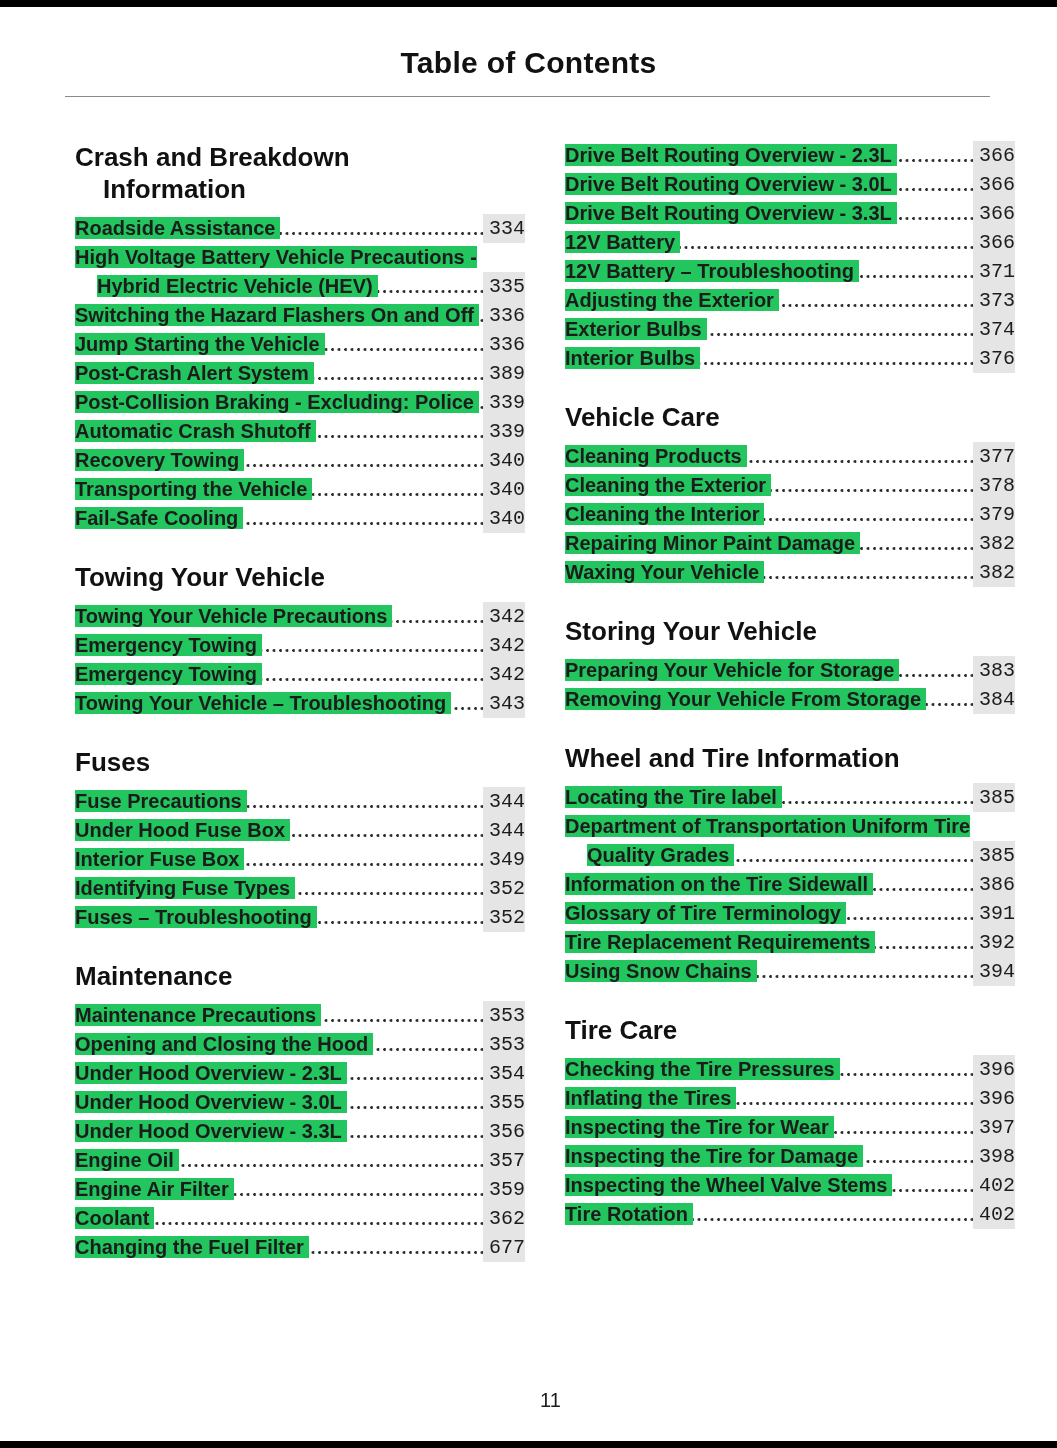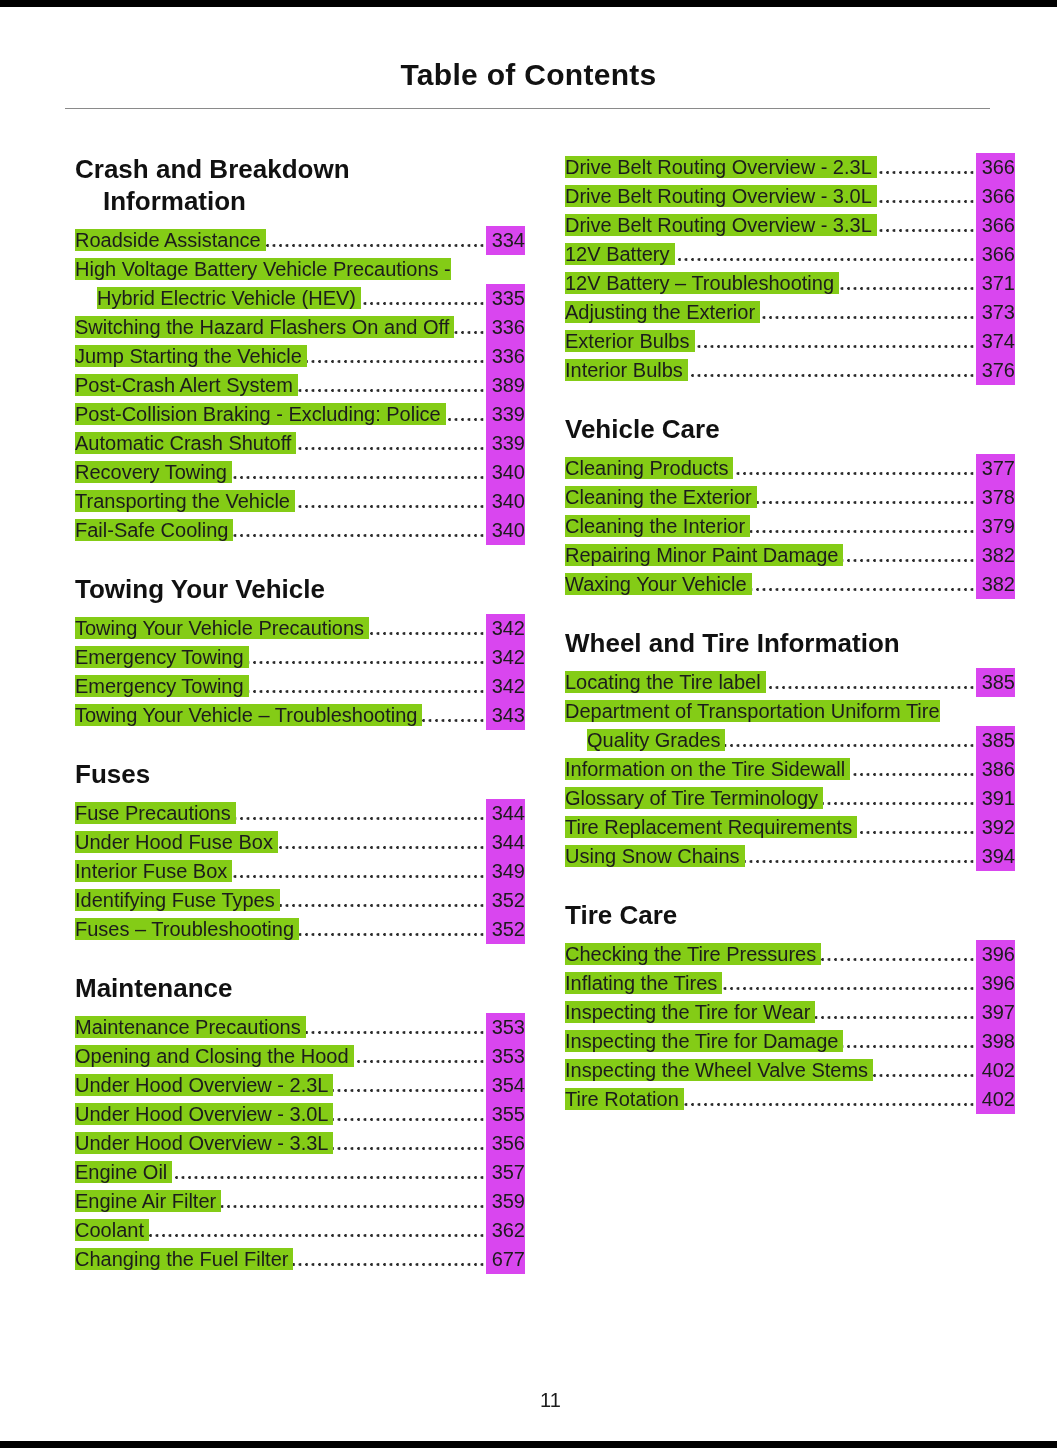--- a/index.html
+++ b/index.html
@@ -24,21 +24,21 @@
     height: 7px;
     background: #000000;
   }
   .scan-edge.top { top: 0; }
   .scan-edge.bottom { bottom: 0; }
 
   header.doc-header {
     padding-top: 46px;
   }
   h1.doc-title {
-    margin: 12px;
+    margin: 0;
     text-align: center;
     font-size: 30px;
     font-weight: bold;
     letter-spacing: 0.3px;
     color: #111111;
   }
   .title-rule {
     border: none;
     border-top: 1.5px solid #8a8a8a;
     margin: 16px 67px 0 65px;
@@ -80,31 +80,33 @@
     right: 0;
     bottom: 8px;
     height: 3px;
     text-indent: 0;
     background-image: radial-gradient(circle at 1.5px 1.5px, #2b2b2b 1.25px, transparent 1.55px);
     background-size: 6.5px 3px;
     background-repeat: repeat-x;
   }
   .entry .etitle {
     position: relative;
-    background: #84cc16;
+    background: #22c55e;
     padding-right: 5px;
+    font-weight: bold;
   }
   .entry .epage {
     position: absolute;
     right: 0;
     bottom: 0;
     line-height: 29px;
     text-indent: 0;
-    background: #d946ef;
+    background: #e5e5e5;
     padding-left: 6px;
+    font-family: Liberation Mono, monospace;
   }
 
   footer.doc-footer {
     position: absolute;
     left: 0;
     bottom: 36px;
     width: 100%;
     text-align: center;
   }
   .page-number {
@@ -180,20 +182,25 @@
         </section>
         <section class="toc-section">
           <h2 class="section-heading">Vehicle Care</h2>
           <div class="entry"><span class="dots"></span><span class="etitle">Cleaning Products</span><span class="epage">377</span></div>
           <div class="entry"><span class="dots"></span><span class="etitle">Cleaning the Exterior</span><span class="epage">378</span></div>
           <div class="entry"><span class="dots"></span><span class="etitle">Cleaning the Interior</span><span class="epage">379</span></div>
           <div class="entry"><span class="dots"></span><span class="etitle">Repairing Minor Paint Damage</span><span class="epage">382</span></div>
           <div class="entry"><span class="dots"></span><span class="etitle">Waxing Your Vehicle</span><span class="epage">382</span></div>
         </section>
         <section class="toc-section">
+          <h2 class="section-heading">Storing Your Vehicle</h2>
+          <div class="entry"><span class="dots"></span><span class="etitle">Preparing Your Vehicle for Storage</span><span class="epage">383</span></div>
+          <div class="entry"><span class="dots"></span><span class="etitle">Removing Your Vehicle From Storage</span><span class="epage">384</span></div>
+        </section>
+        <section class="toc-section">
           <h2 class="section-heading">Wheel and Tire Information</h2>
           <div class="entry"><span class="dots"></span><span class="etitle">Locating the Tire label</span><span class="epage">385</span></div>
           <div class="entry"><span class="dots"></span><span class="etitle">Department of Transportation Uniform Tire Quality Grades</span><span class="epage">385</span></div>
           <div class="entry"><span class="dots"></span><span class="etitle">Information on the Tire Sidewall</span><span class="epage">386</span></div>
           <div class="entry"><span class="dots"></span><span class="etitle">Glossary of Tire Terminology</span><span class="epage">391</span></div>
           <div class="entry"><span class="dots"></span><span class="etitle">Tire Replacement Requirements</span><span class="epage">392</span></div>
           <div class="entry"><span class="dots"></span><span class="etitle">Using Snow Chains</span><span class="epage">394</span></div>
         </section>
         <section class="toc-section">
           <h2 class="section-heading">Tire Care</h2>

